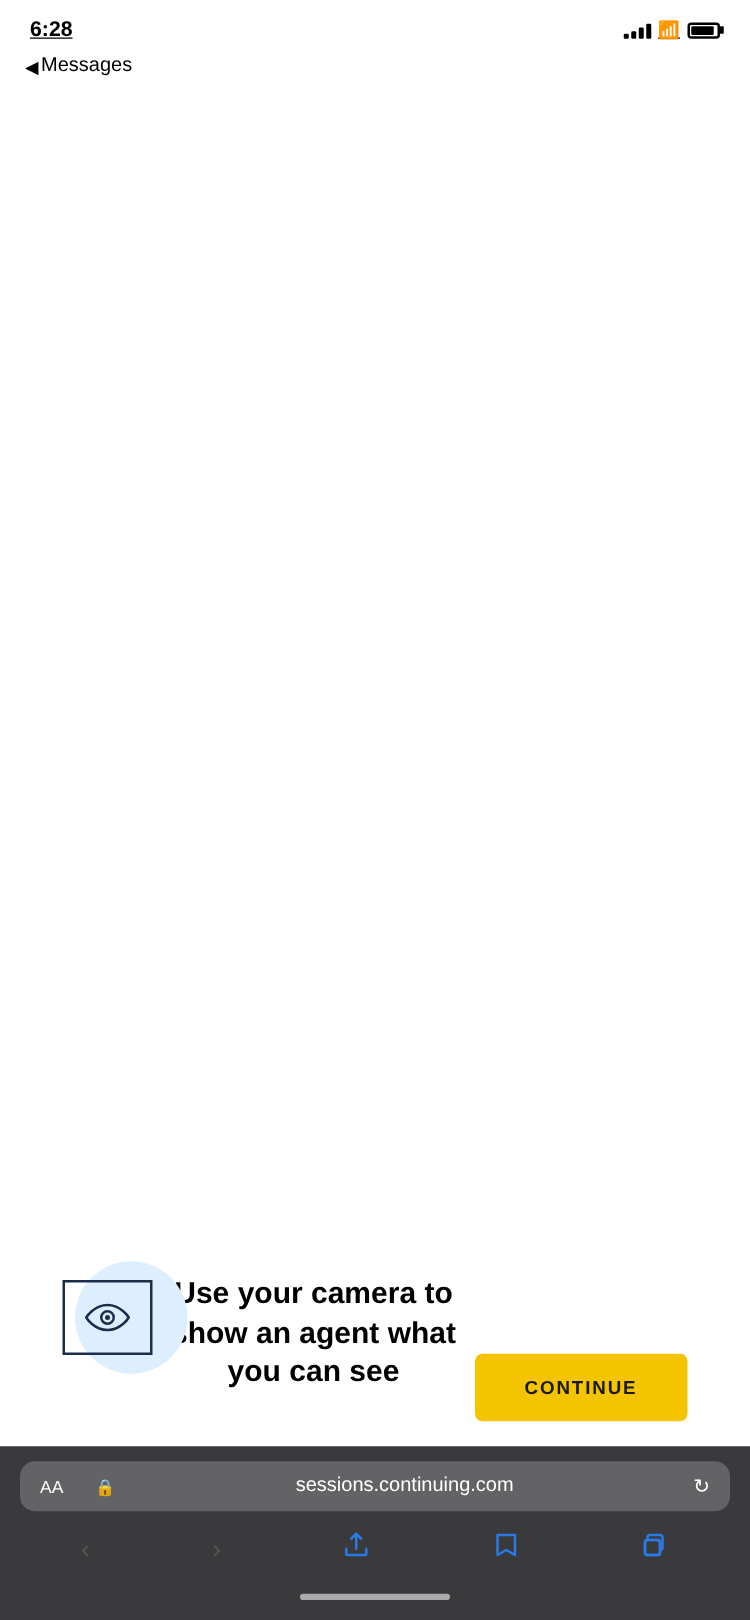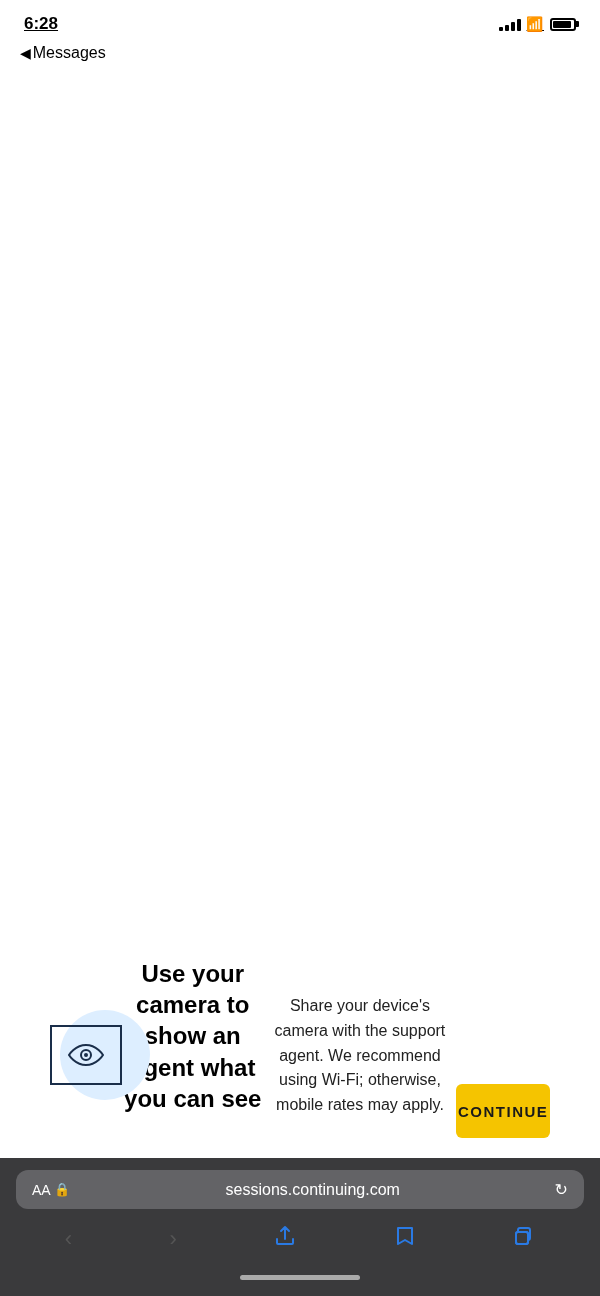--- a/index.html
+++ b/index.html
@@ -219,21 +219,21 @@
       display: flex;
       flex-direction: column;
       gap: 10px;
     }
     .browser-url-row {
       display: flex;
       align-items: center;
       background: #636366;
       border-radius: 12px;
       padding: 10px 16px;
-      gap: 4px;
+      gap: 26px;
     }
     .browser-aa {
       color: #fff;
       font-size: 14px;
       font-weight: 500;
     }
     .lock-icon {
       color: #ccc;
       font-size: 13px;
     }
@@ -313,23 +313,20 @@
       <svg class="eye-svg" viewBox="0 0 36 24" fill="none" xmlns="http://www.w3.org/2000/svg">
         <path d="M1 12C1 12 7 2 18 2C29 2 35 12 35 12C35 12 29 22 18 22C7 22 1 12 1 12Z" stroke="#1a2e4a" stroke-width="2" fill="none"></path>
         <circle cx="18" cy="12" r="5" stroke="#1a2e4a" stroke-width="2" fill="none"></circle>
         <circle cx="18" cy="12" r="2" fill="#1a2e4a"></circle>
       </svg>
     </div>
   </div>
 
   <h1 class="page-title">Use your camera to show an agent what you can see</h1>
 
-  <div class="description-block">
-    <p class="description-text">Share your device's camera with the support agent. We recommend using Wi-Fi; otherwise, mobile rates may apply.</p>
-  </div>
 
 
 
   <button class="continue-btn">CONTINUE</button>
 
   <div class="spacer"></div>
 </div>
 
 <div class="browser-bar">
   <div class="browser-url-row">

